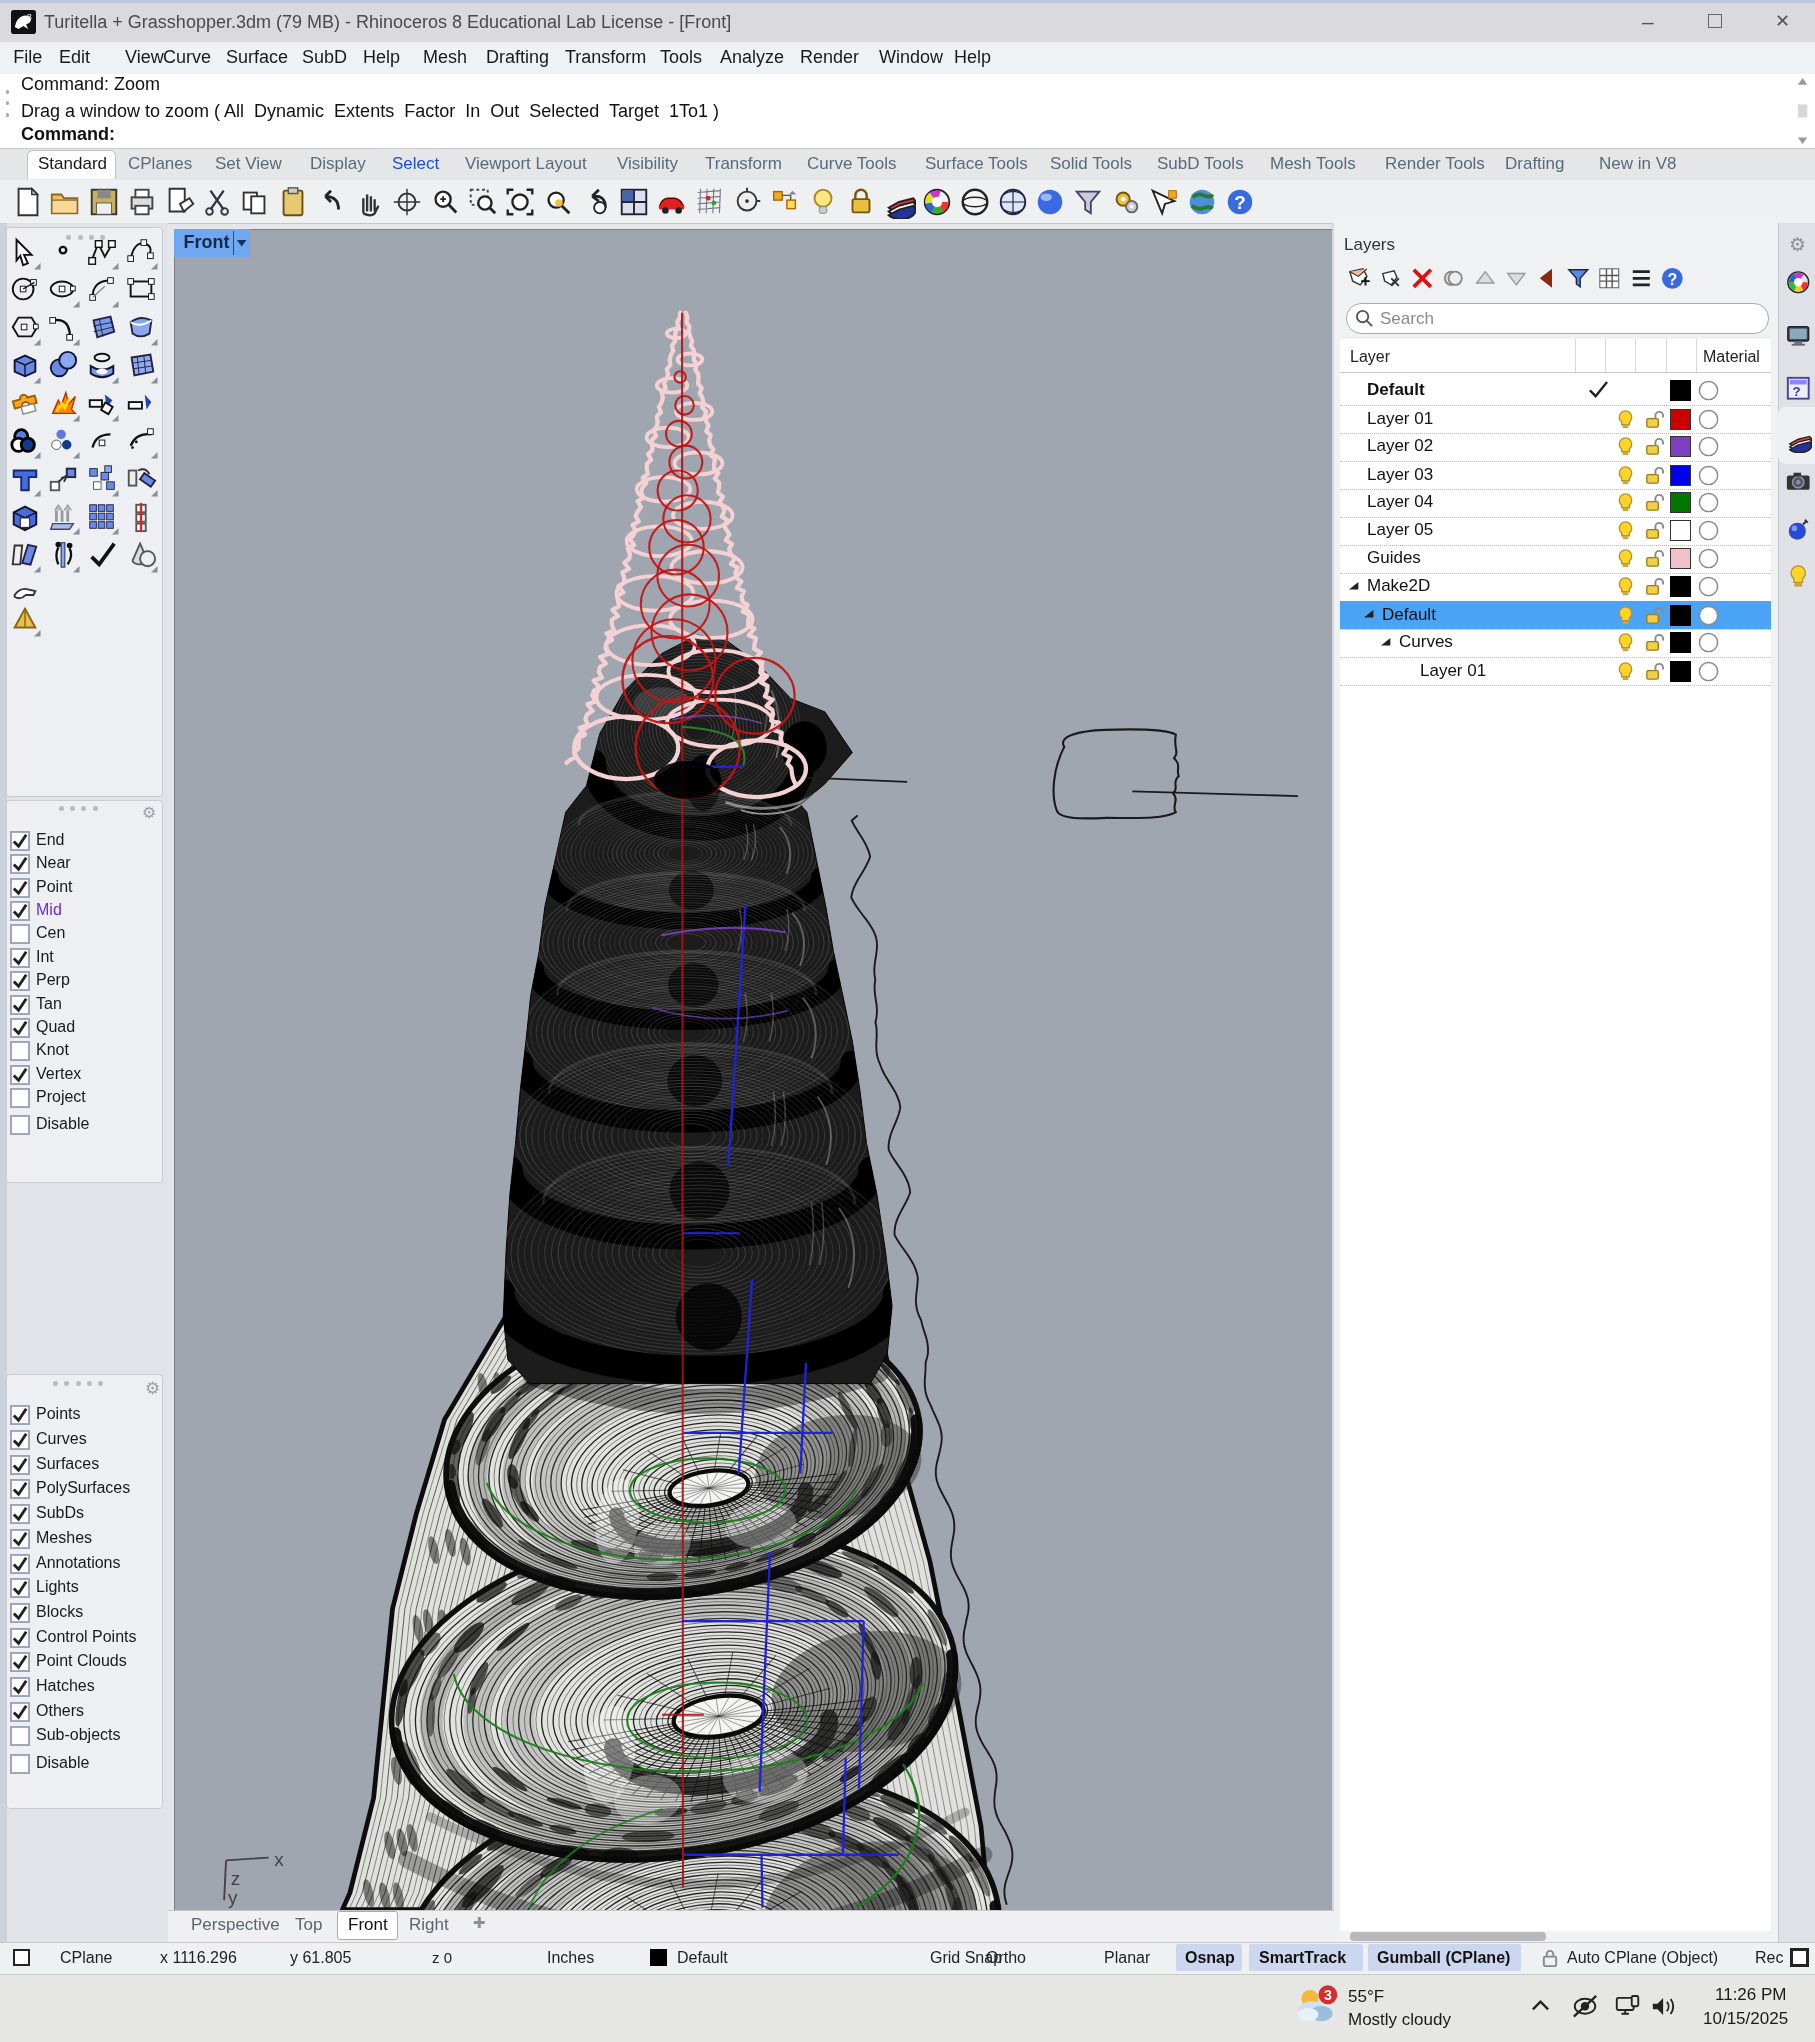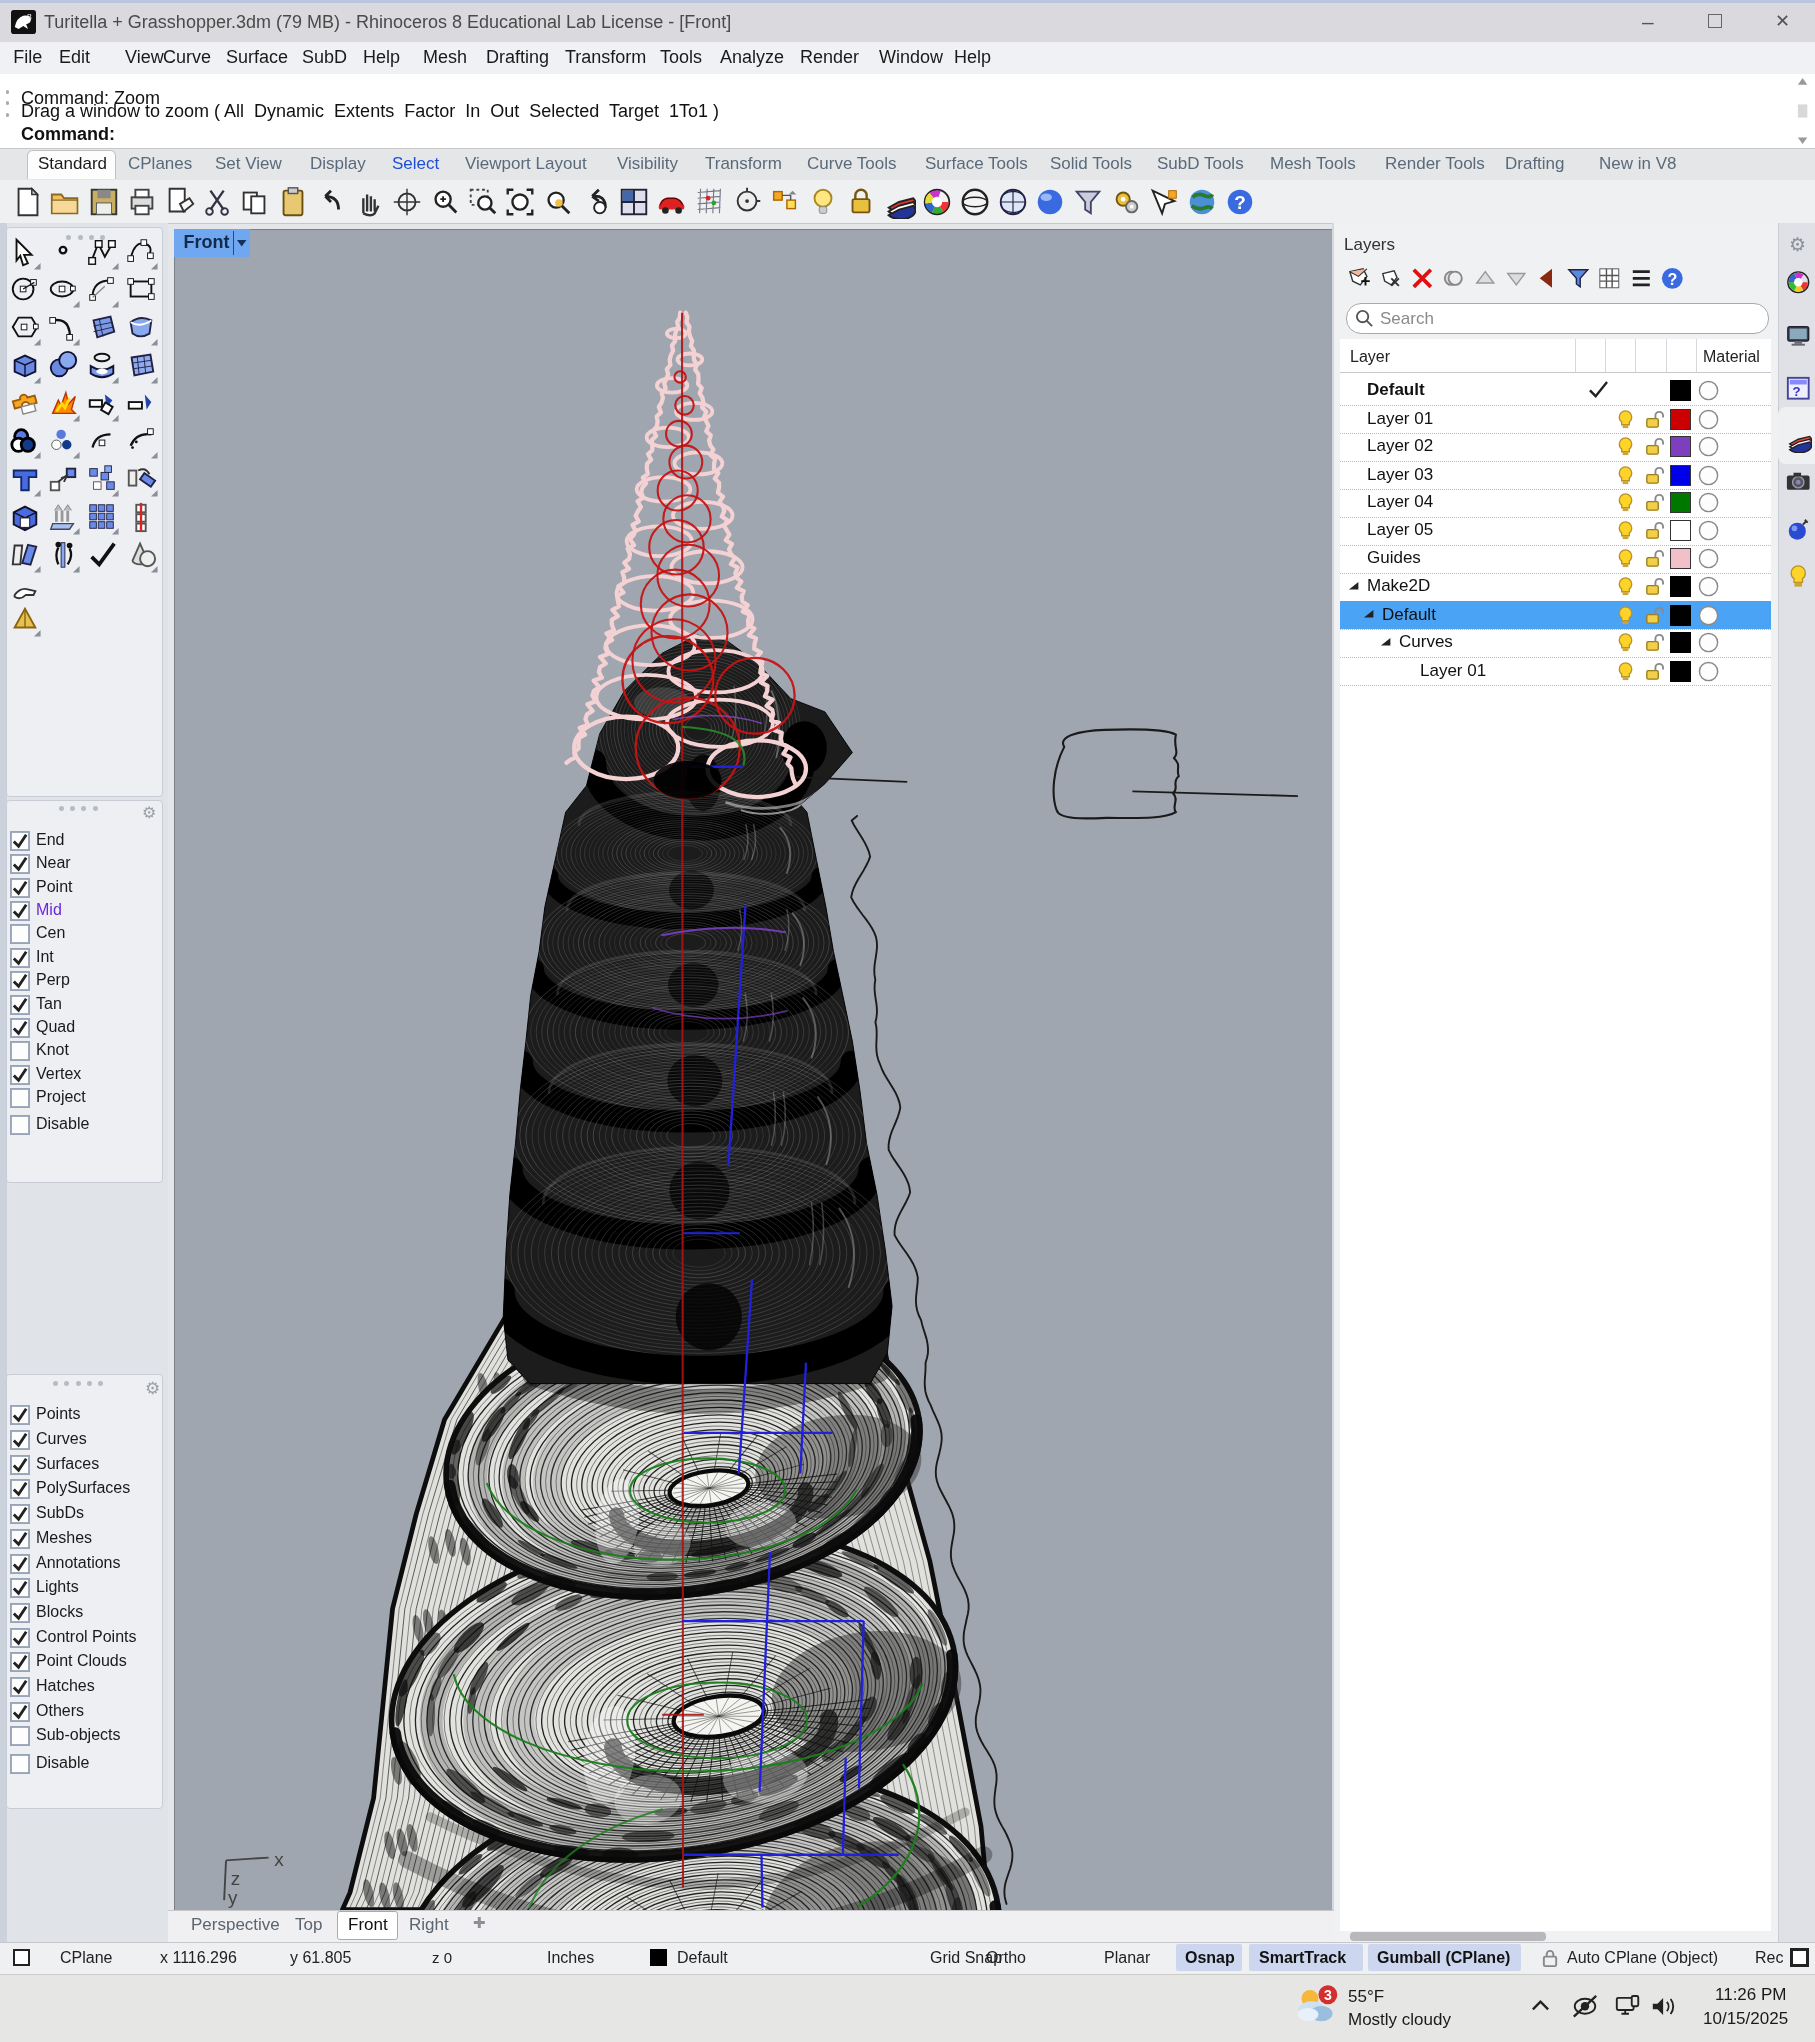--- a/index.html
+++ b/index.html
@@ -26,21 +26,21 @@
 <div class="abs txt" style="left:363px;top:47px;font-size:18px;color:#1a1a1a;font-weight:normal;">Help</div>
 <div class="abs txt" style="left:423px;top:47px;font-size:18px;color:#1a1a1a;font-weight:normal;">Mesh</div>
 <div class="abs txt" style="left:486px;top:47px;font-size:18px;color:#1a1a1a;font-weight:normal;">Drafting</div>
 <div class="abs txt" style="left:565px;top:47px;font-size:18px;color:#1a1a1a;font-weight:normal;">Transform</div>
 <div class="abs txt" style="left:660px;top:47px;font-size:18px;color:#1a1a1a;font-weight:normal;">Tools</div>
 <div class="abs txt" style="left:720px;top:47px;font-size:18px;color:#1a1a1a;font-weight:normal;">Analyze</div>
 <div class="abs txt" style="left:800px;top:47px;font-size:18px;color:#1a1a1a;font-weight:normal;">Render</div>
 <div class="abs txt" style="left:879px;top:47px;font-size:18px;color:#1a1a1a;font-weight:normal;">Window</div>
 <div class="abs txt" style="left:954px;top:47px;font-size:18px;color:#1a1a1a;font-weight:normal;">Help</div>
 <div class="abs" style="left:0px;top:74px;width:1815px;height:75px;background:#fff;border-bottom:0.9px solid #c8c8c8"></div>
-<div class="abs txt" style="left:21px;top:88px;font-size:18px;color:#111;font-weight:normal;">Command: Zoom</div>
+<div class="abs txt" style="left:21px;top:74px;font-size:18px;color:#111;font-weight:normal;">Command: Zoom</div>
 <div class="abs txt" style="left:21px;top:101px;font-size:18px;color:#111;font-weight:normal;">Drag a window to zoom ( All&nbsp; Dynamic&nbsp; Extents&nbsp; Factor&nbsp; In&nbsp; Out&nbsp; Selected&nbsp; Target&nbsp; 1To1 )</div>
 <div class="abs txt" style="left:21px;top:124px;font-size:18px;color:#111;font-weight:bold;">Command:</div>
 <div class="abs" style="left:5.7px;top:90px;width:3.8px;height:3.8px;background:#aaa;border-radius:50%"></div>
 <div class="abs" style="left:5.7px;top:101px;width:3.8px;height:3.8px;background:#aaa;border-radius:50%"></div>
 <div class="abs" style="left:5.7px;top:113px;width:3.8px;height:3.8px;background:#aaa;border-radius:50%"></div>
 <svg class="abs" style="left:1796px;top:76px" width="13.2" height="70" viewBox="0 0 14 74">
     <path d="M7 2 L12 9 L2 9 Z" fill="#999"></path>
     <path d="M7 72 L12 65 L2 65 Z" fill="#999"></path>
     <rect x="2" y="30" width="10" height="14" fill="#d8d8d8"></rect>
   </svg>

